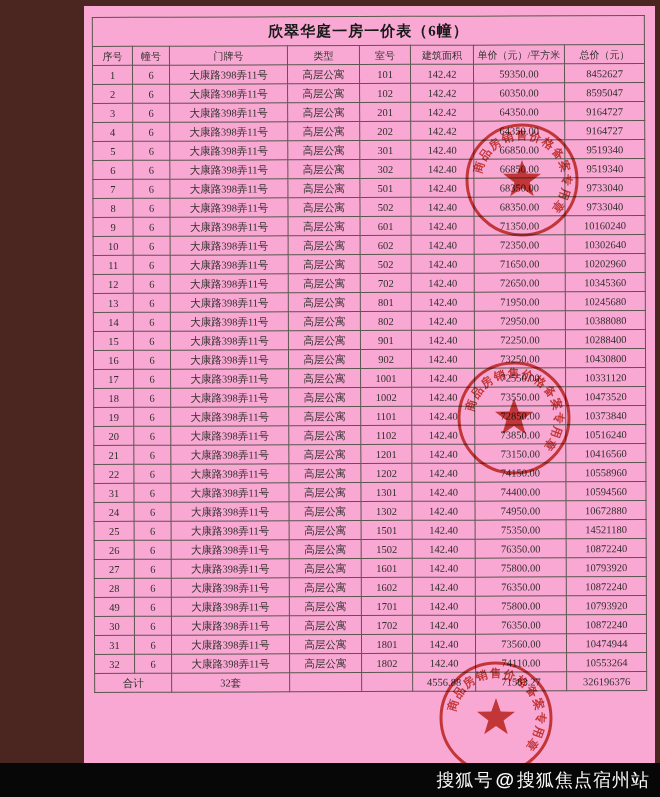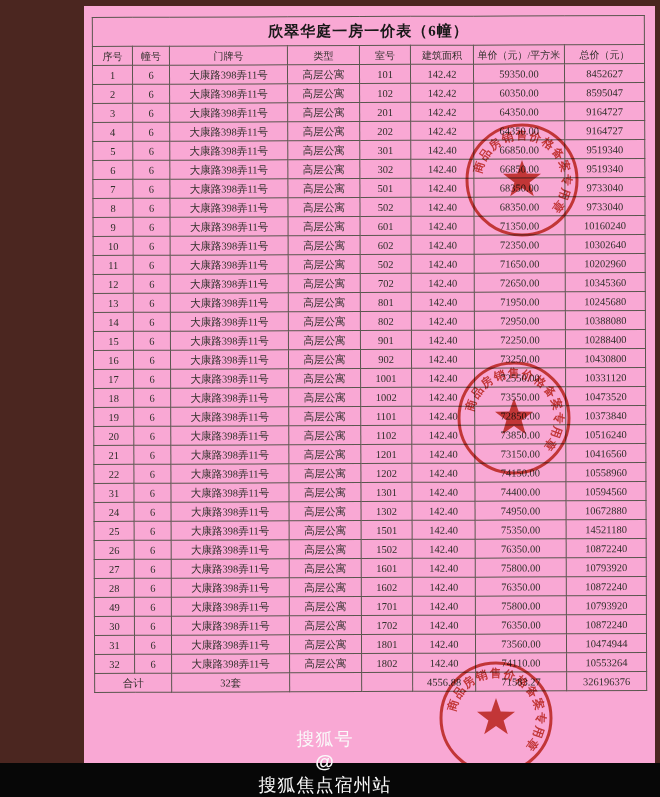--- a/index.html
+++ b/index.html
@@ -29,21 +29,21 @@
   tfoot td{font-weight:normal}
   .stamp{position:absolute;z-index:3;mix-blend-mode:multiply;opacity:.88;filter:blur(0.3px)}
   .stamp circle{fill:none;stroke:#c03a28;stroke-width:3}
   .stamp polygon{fill:#c03a28}
   .stamp text{fill:#c03a28;font-size:11.5px;letter-spacing:1.5px;font-weight:bold;
     font-family:"Liberation Serif","DejaVu Serif",serif}
   .bar{
     position:absolute;left:0;bottom:0;width:660px;height:34px;background:#070707;
     z-index:6;display:flex;align-items:center;justify-content:flex-end;
     padding-right:10px;box-sizing:border-box;color:#fafafa;font-size:18px;
-    font-family:"Liberation Sans","DejaVu Sans",sans-serif;letter-spacing:1px;flex-direction:column;
+    font-family:"Liberation Sans","DejaVu Sans",sans-serif;letter-spacing:1px;
   }
   .bar .at{font-weight:bold;margin:0 2px;font-size:19px}
 </style>
 </head>
 <body data-name="screenshot-canvas">
 
 <div class="page" data-name="document-page">
 
   <table data-name="price-table">
     <colgroup>

